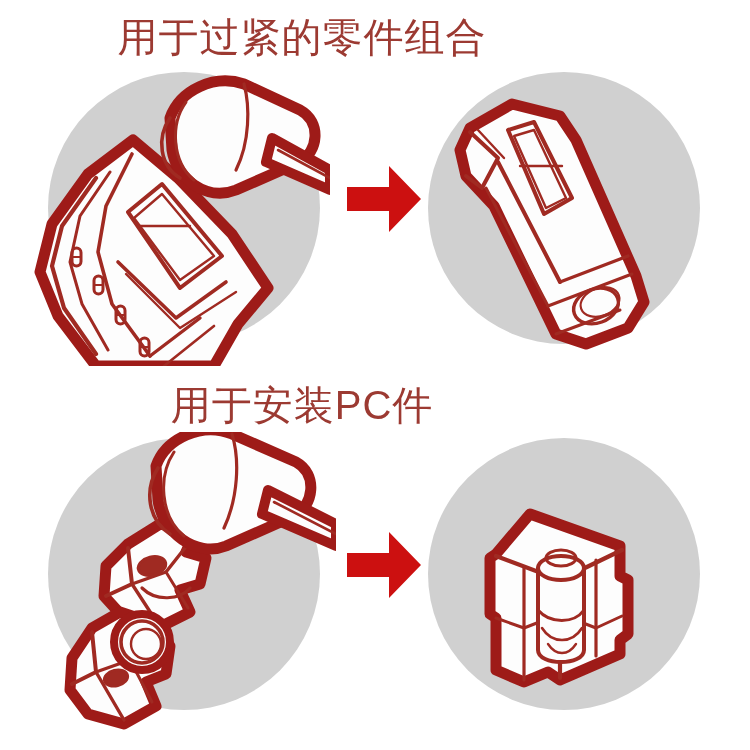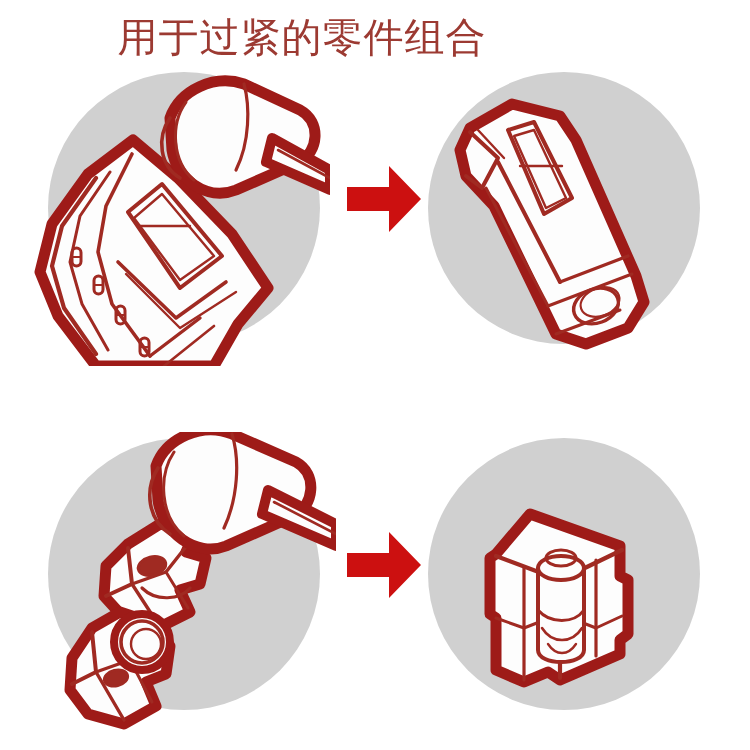--- a/index.html
+++ b/index.html
@@ -184,20 +184,21 @@
           <path d="M 548 240 L 632 208" stroke="#a02a22" stroke-width="3"></path>
           <path d="M 556 268 L 620 244" stroke="#a02a22" stroke-width="3"></path>
 
           <ellipse cx="596" cy="240" rx="23" ry="17" transform="rotate(-20 596 240)" fill="none" stroke="#a02a22" stroke-width="3.4"></ellipse>
           <ellipse cx="600" cy="236" rx="20" ry="14" transform="rotate(-20 600 236)" fill="none" stroke="#a02a22" stroke-width="2.2"></ellipse>
         </g>
       </svg>
     </div>
   </div>
 
+  <div class="section-title" id="title-2">用于安装PC件</div>
 
   <div class="panel-row" id="row-2">
 
     <div class="circle circle-left"></div>
     <div class="circle circle-right"></div>
 
     <div class="art">
       <svg width="750" height="300" viewBox="0 0 750 300" xmlns="http://www.w3.org/2000/svg">
         <defs>
           <clipPath id="clipL2">

